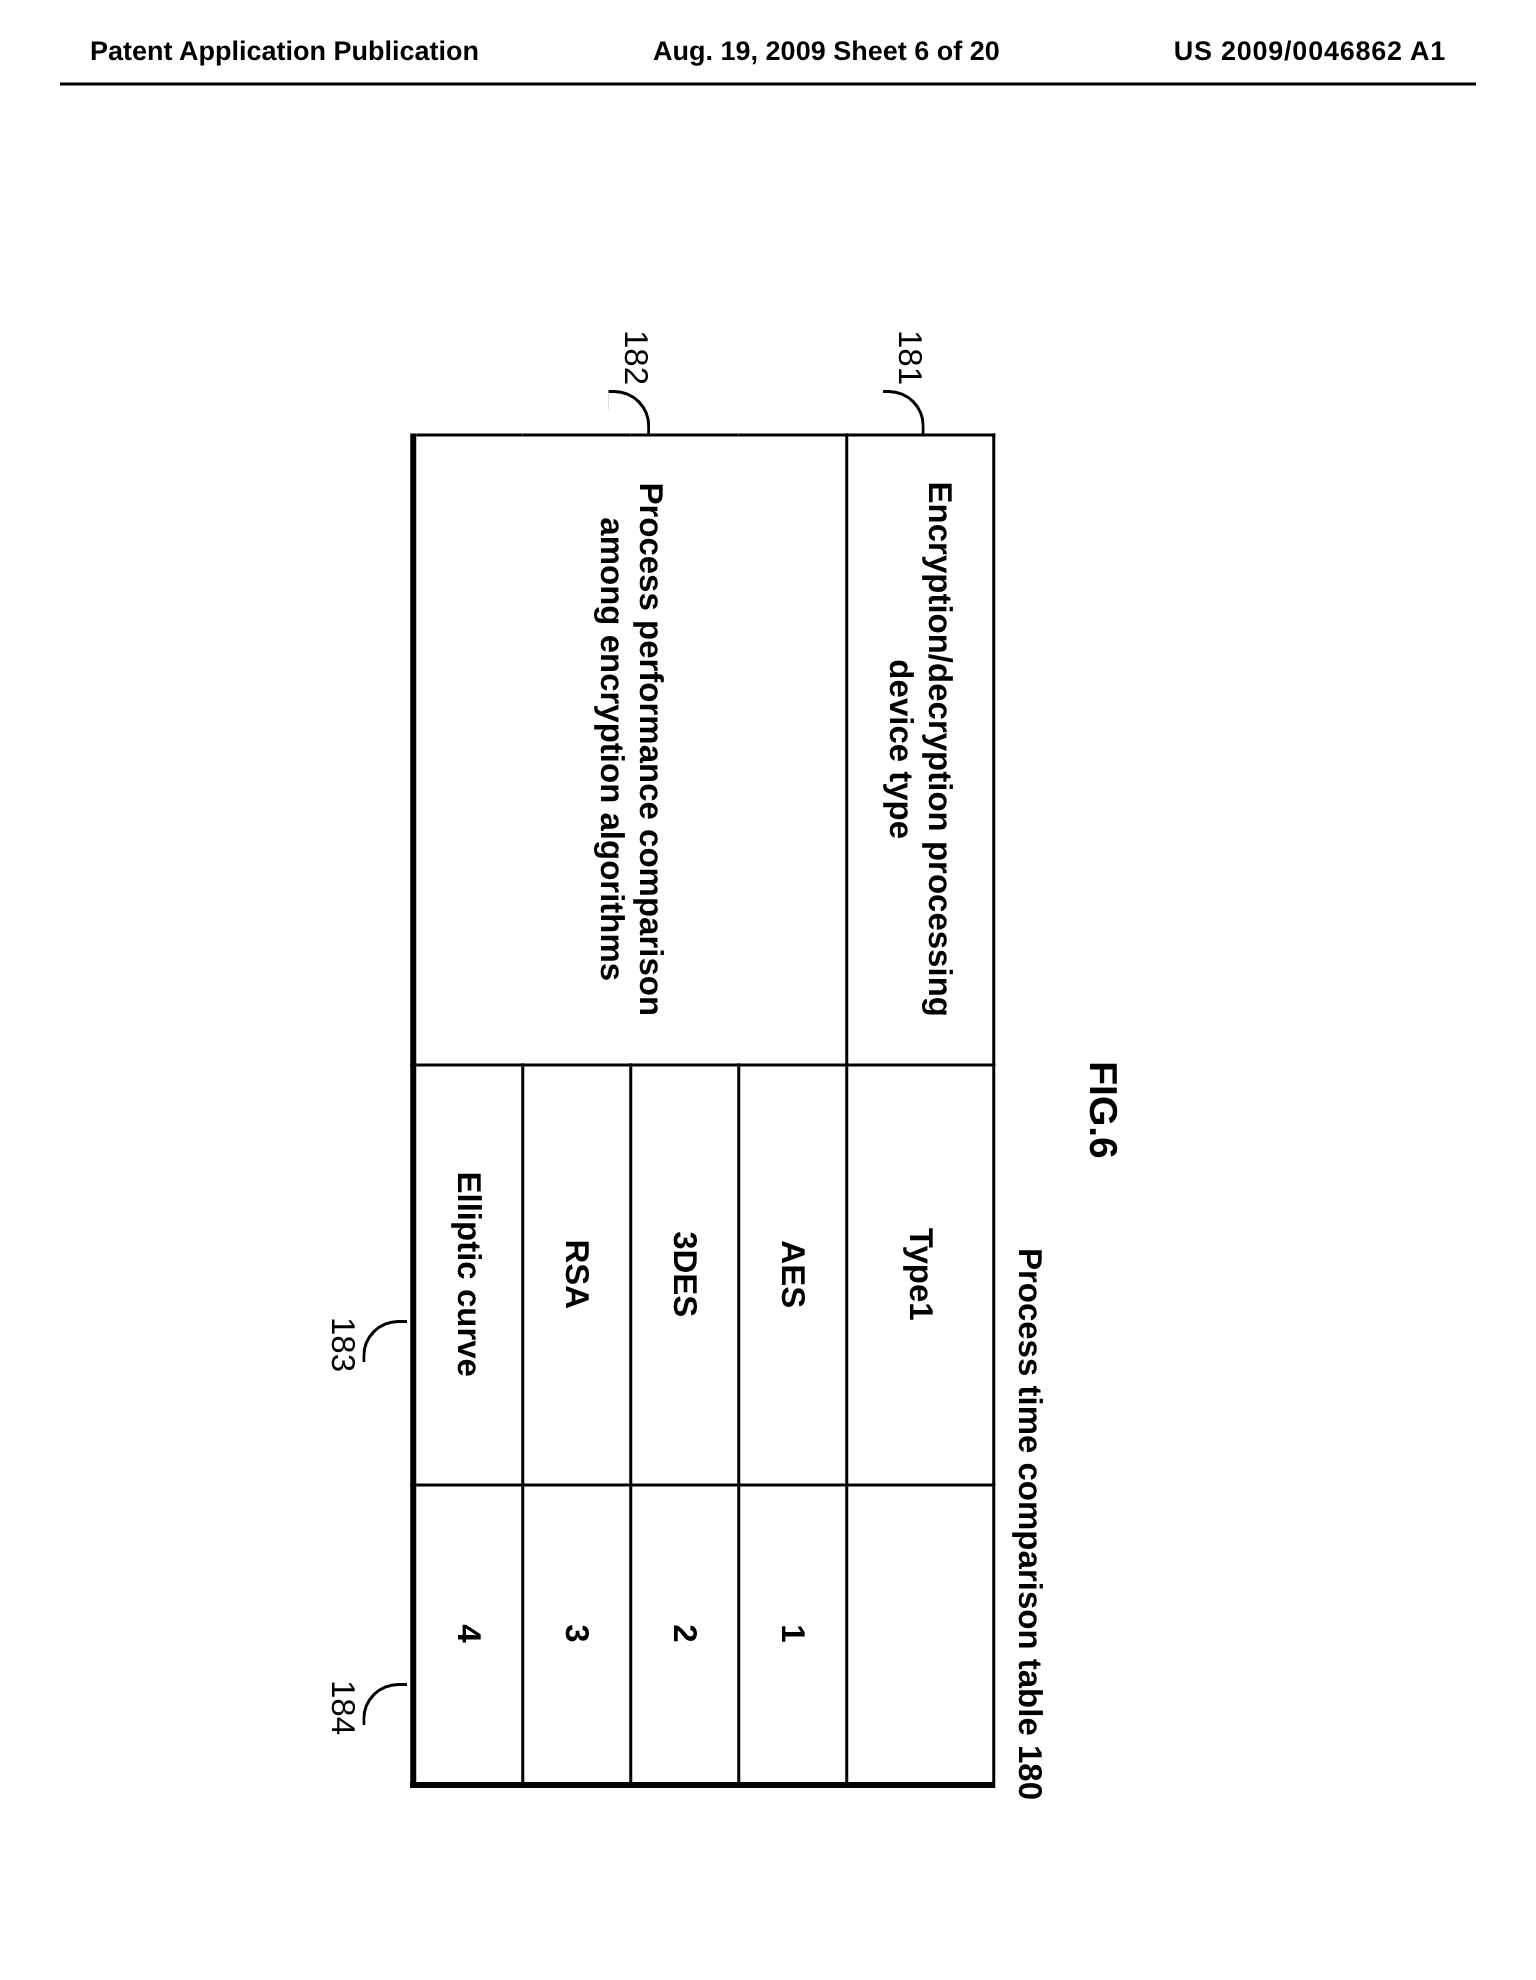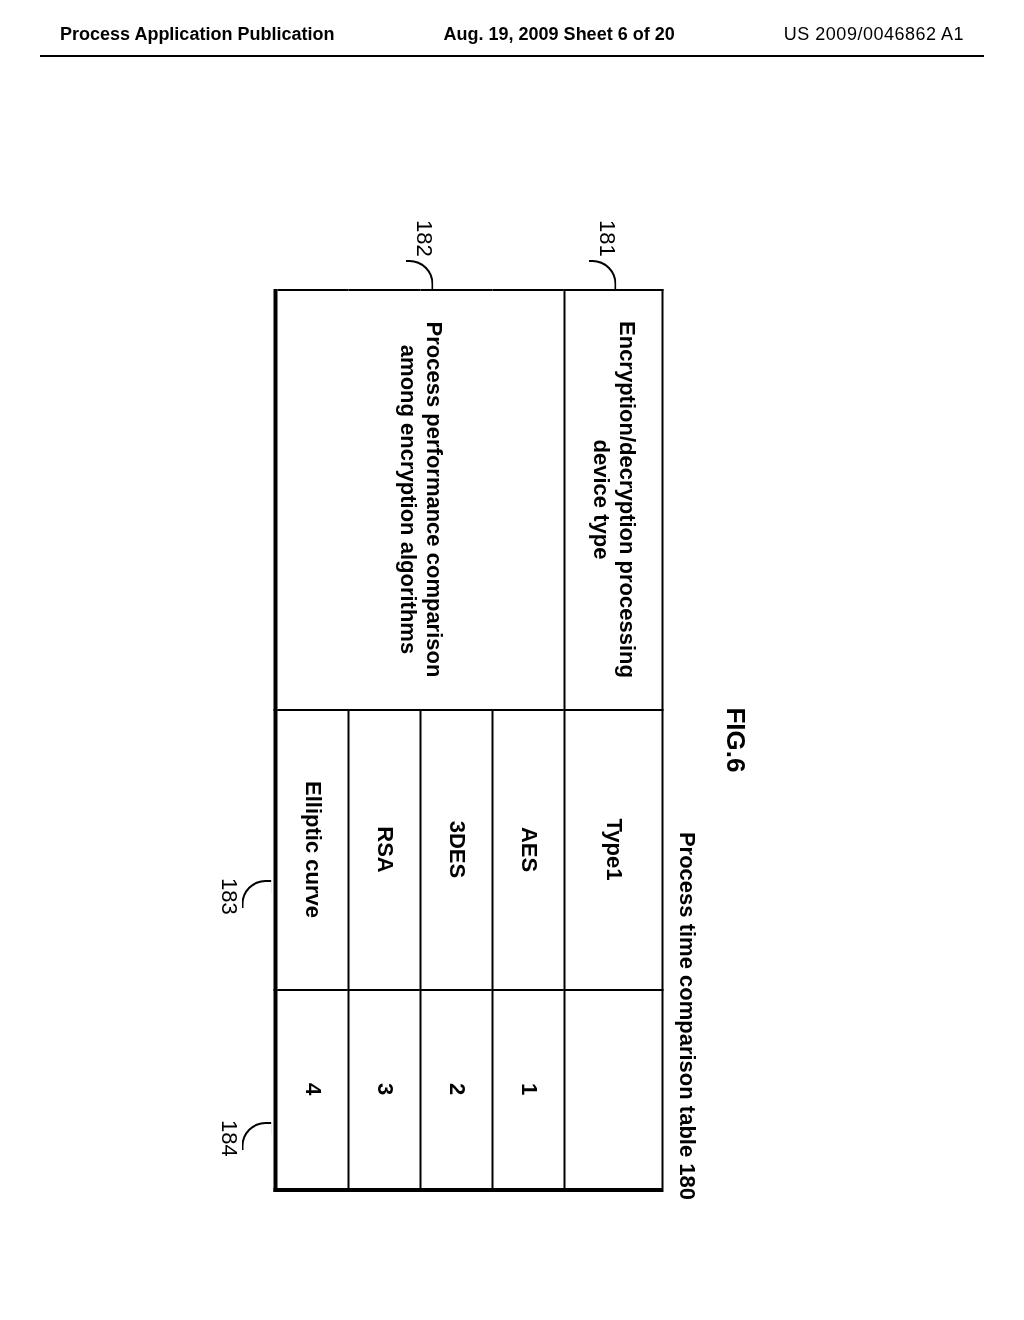--- a/index.html
+++ b/index.html
@@ -13,21 +13,21 @@
   }
   .header {
     display: flex;
     justify-content: space-between;
     align-items: baseline;
     padding: 24px 60px 6px 60px;
     font-size: 18px;
   }
   .header .left { font-weight: bold; }
   .header .center { font-weight: bold; }
-  .header .right { font-weight: normal; letter-spacing: 0.5px; }
+  .header .right { font-weight: bold; letter-spacing: 0.5px; }
   .rule {
     height: 0;
     border-top: 2px solid #000;
     margin: 4px 40px 0 40px;
   }
 
   
   .fig-wrap {
     position: absolute;
     left: 512px;
@@ -98,21 +98,21 @@
     position: absolute;
     border-bottom: 2px solid #000;
     border-left: 2px solid #000;
     border-radius: 0 0 0 24px;
   }
 </style>
 </head>
 <body>
 
 <div class="header">
-  <span class="left">Process Application Publication</span>
+  <span class="left">Patent Application Publication</span>
   <span class="center">Aug. 19, 2009  Sheet 6 of 20</span>
   <span class="right">US 2009/0046862 A1</span>
 </div>
 <div class="rule"></div>
 
 <div class="fig-wrap">
   <div class="fig-inner">
 
     <div class="fig-title">FIG.6</div>
 

